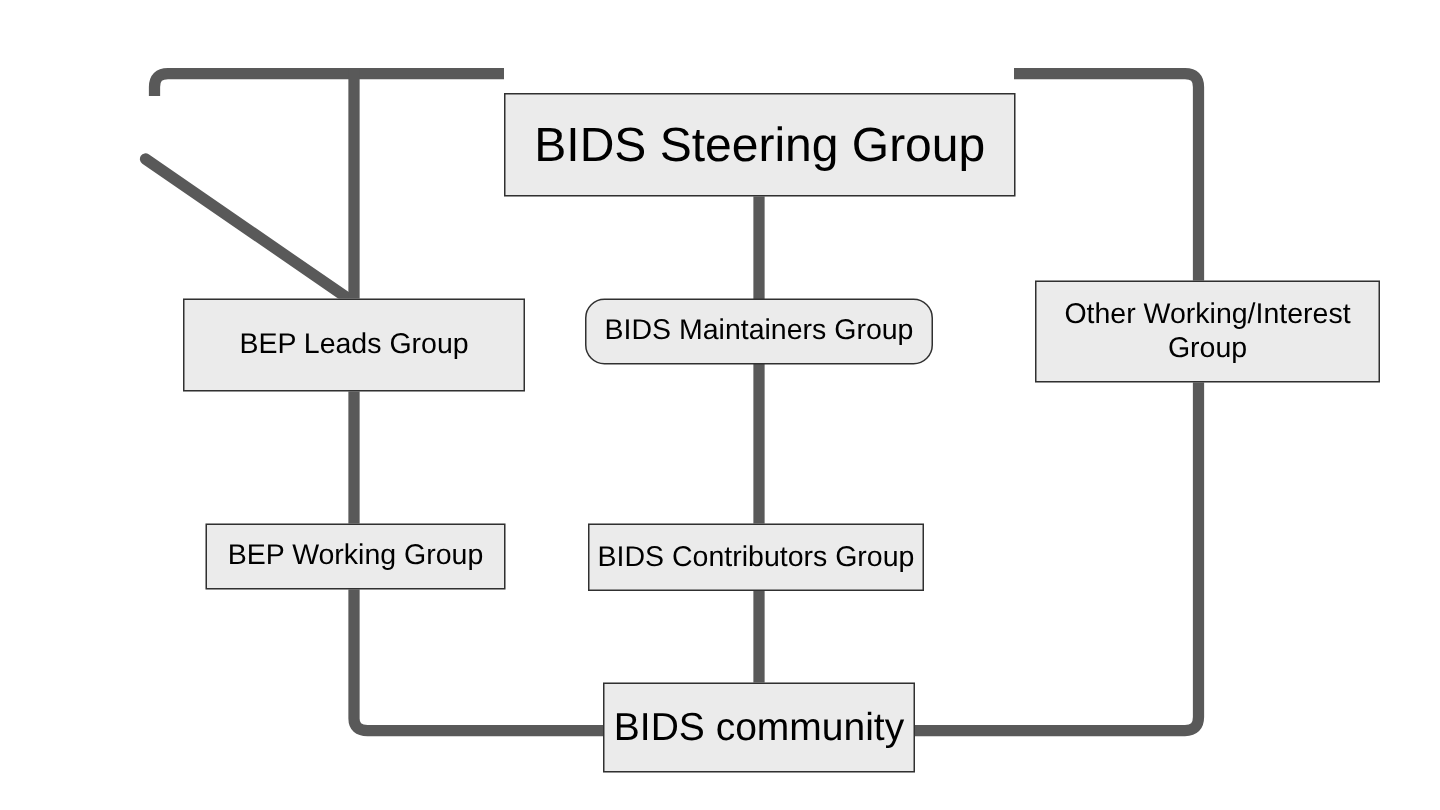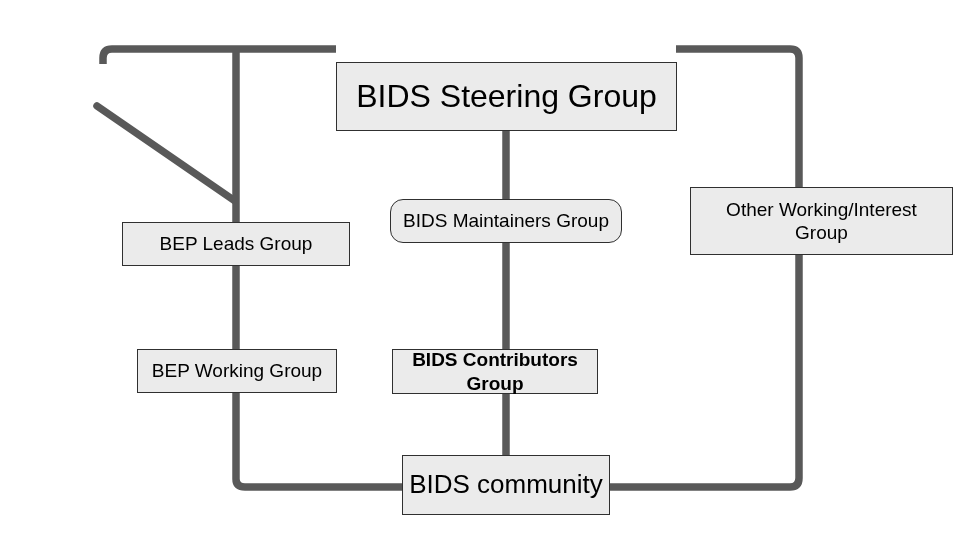--- a/index.html
+++ b/index.html
@@ -40,25 +40,25 @@
     align-items:center;
     justify-content:center;
     text-align:center;
     font-size:19px;
     line-height:1.22;
     box-sizing:border-box;
     white-space:pre-line;
   }
   .node-steering   {left:336px; top:14px;  width:341px; height:69px; font-size:32px;margin-top:48px;}
   .node-advisory   {left:7px;   top:63px;  width:196px; height:47px;}
-  .node-bep-leads  {left:122px; top:199px; width:228px; height:44px;margin-top:23px;}
+  .node-bep-leads  {left:122px; top:199px; width:228px; height:62px;}
   .node-maintainers{left:390px; top:199px; width:232px; height:44px;border-radius:13px;}
-  .node-other      {left:690px; top:187px; width:263px; height:68px; padding:20px 14px;align-items:center;}
+  .node-other      {left:690px; top:187px; width:230px; height:68px; padding:20px 14px;align-items:center;}
   .node-bep-working{left:137px; top:349px; width:200px; height:44px;text-align:right;}
-  .node-contrib    {left:392px; top:349px; width:206px; height:45px;font-weight:bold;}
+  .node-contrib    {left:392px; top:349px; width:224px; height:45px;}
   .node-community  {left:402px; top:455px; width:208px; height:60px; font-size:26px;}
 </style>
 </head>
 <body>
 
 <div class="canvas">
 
   <svg class="connectors" viewBox="0 0 960 540" xmlns="http://www.w3.org/2000/svg">
 
     <path d="M 336 49 H 112 Q 103 49 103 58 V 64"></path>

